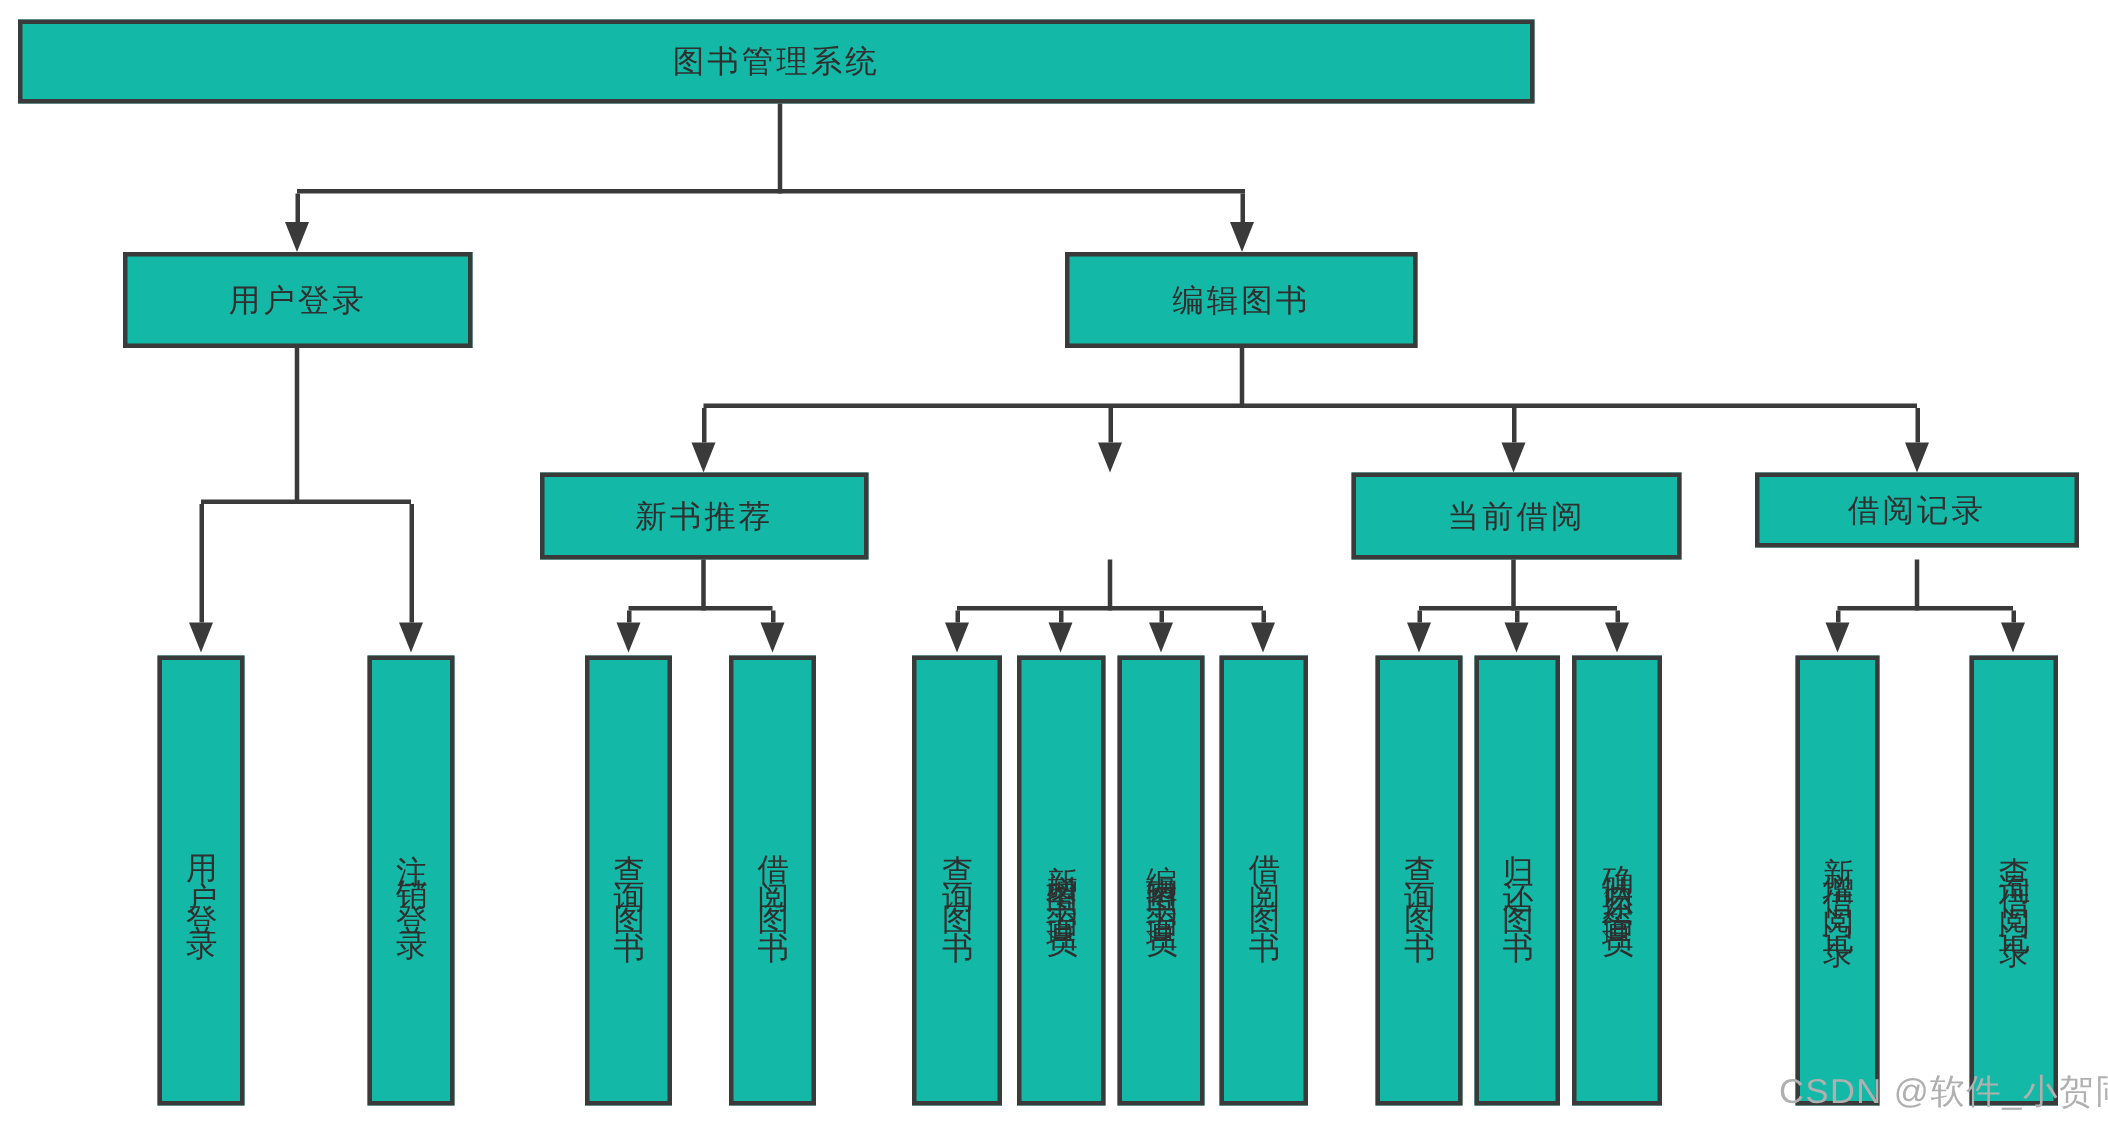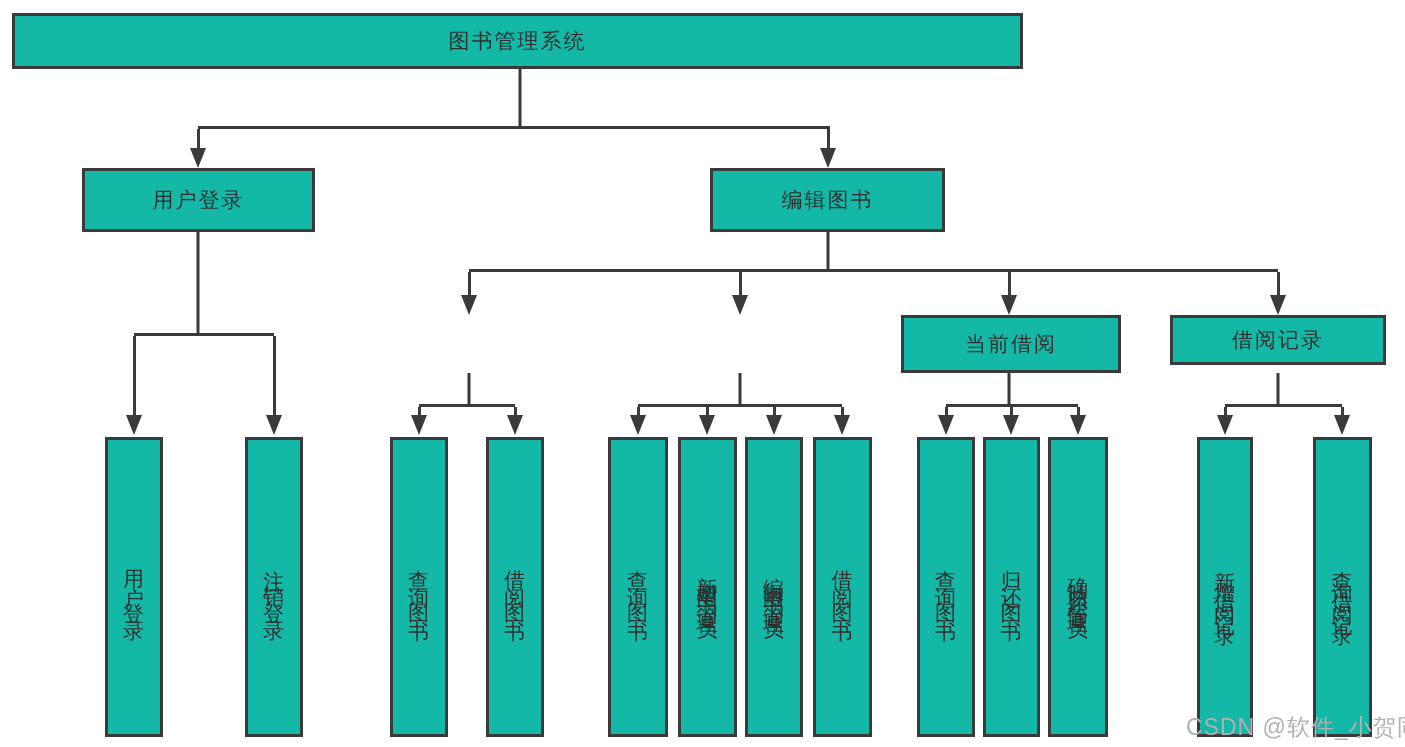--- a/index.html
+++ b/index.html
@@ -110,20 +110,21 @@
     </div>
   <div class="arrow" style="left:1009px;top:272px;height:43px">
       <div class="shaft"></div>
       <div class="head"></div>
     </div>
   <div class="arrow" style="left:1278px;top:272px;height:43px">
       <div class="shaft"></div>
       <div class="head"></div>
     </div>
 
+  <div class="box node" style="left:360px;top:315px;width:219px;height:58px">新书推荐</div>
   <div class="box node" style="left:901px;top:315px;width:220px;height:58px">当前借阅</div>
   <div class="box node" style="left:1170px;top:315px;width:216px;height:50px">借阅记录</div>
 
   <div class="vline" style="left:469px;top:373px;height:34px"></div>
   <div class="hline" style="left:419px;top:404px;width:96px"></div>
   <div class="arrow" style="left:419px;top:407px;height:28px">
       <div class="shaft"></div>
       <div class="head"></div>
     </div>
   <div class="arrow" style="left:515px;top:407px;height:28px">

